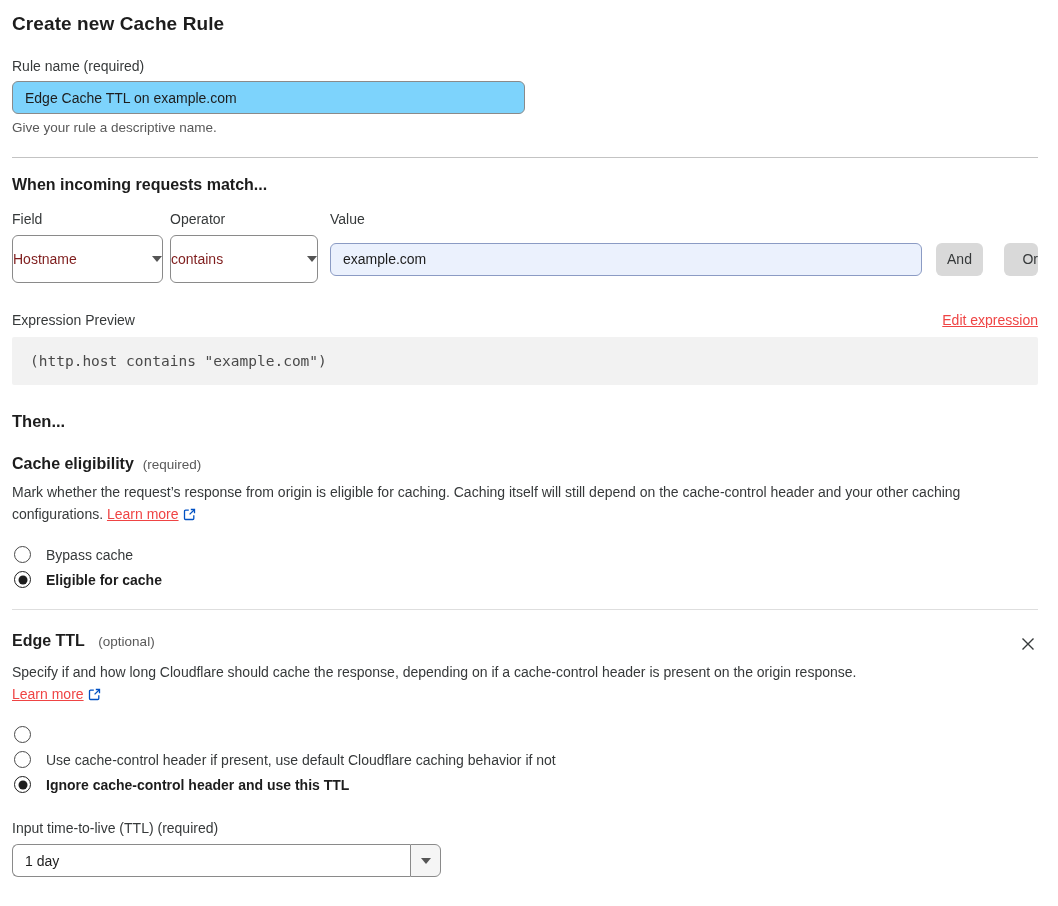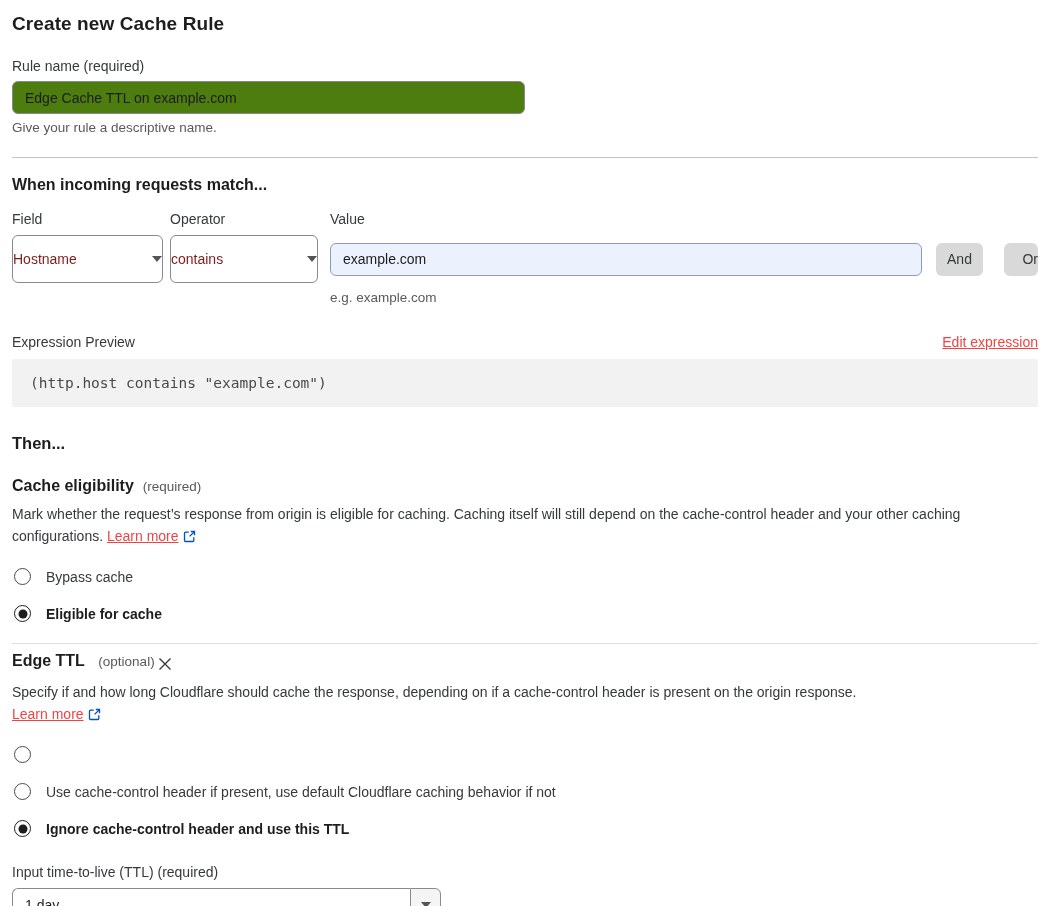--- a/index.html
+++ b/index.html
@@ -30,21 +30,21 @@
     display: block;
     margin-top: 7px;
     width: 513px;
     height: 33px;
     border: 1px solid #8a8a8a;
     border-radius: 6px;
     padding: 0 12px;
     font-family: "Liberation Sans", sans-serif;
     font-size: 14px;
     color: #1d1d1d;
-    background: #4d7c0f;
+    background: #7dd3fc;
     outline: none;
   }
 
   .help-text {
     margin-top: 6px;
     font-size: 13.5px;
     color: #595959;
   }
 
   .divider {
@@ -177,21 +177,21 @@
   }
   .ext-icon { margin-left: 4px; vertical-align: -2px; }
 
   
   .radio-group { margin-top: 19px; }
   .radio-row {
     display: flex;
     align-items: center;
     cursor: pointer;
   }
-  .radio-row + .radio-row { margin-top: 20px; }
+  .radio-row + .radio-row { margin-top: 8px; }
   .radio-circle {
     width: 17px;
     height: 17px;
     border: 1.5px solid #4a4a4a;
     border-radius: 50%;
     margin-left: 2px;
     margin-right: 15px;
     flex: none;
     position: relative;
     background: #fff;
@@ -205,22 +205,23 @@
     width: 9px; height: 9px;
     border-radius: 50%;
     background: #1d1d1d;
   }
   .radio-label { font-size: 14px; color: #36393a; text-align: center; }
   .radio-label.bold { font-weight: 700; color: #1d1d1d; }
 
   
   .edge-ttl-header {
     display: flex;
+    justify-content: space-between;
     align-items: flex-start;
-    margin-top: 8px;
+    margin-top: 22px;
   }
   .close-btn {
     border: none;
     background: transparent;
     cursor: pointer;
     padding: 2px;
     line-height: 0;
     margin-top: 2px;
   }
   .desc-narrow { max-width: 845px; margin-top: 8px; }
@@ -282,21 +283,20 @@
       <span class="caret"></span>
     </div>
     <div class="select select-operator">
       <span>contains</span>
       <span class="caret"></span>
     </div>
     <input class="value-input" type="text" value="example.com" style="">
     <button class="conj-btn and-btn">And</button>
     <button class="conj-btn or-btn">Or</button>
   </div>
-  <div class="help-text value-help">e.g. example.com</div>
 
   <div class="expression-row">
     <span class="expression-label">Expression Preview</span>
     <a class="link">Edit expression</a>
   </div>
   <div class="code-block">(http.host contains "example.com")</div>
 
   <h2 class="section-heading then-heading">Then...</h2>
 
   <div class="subsection-header">

